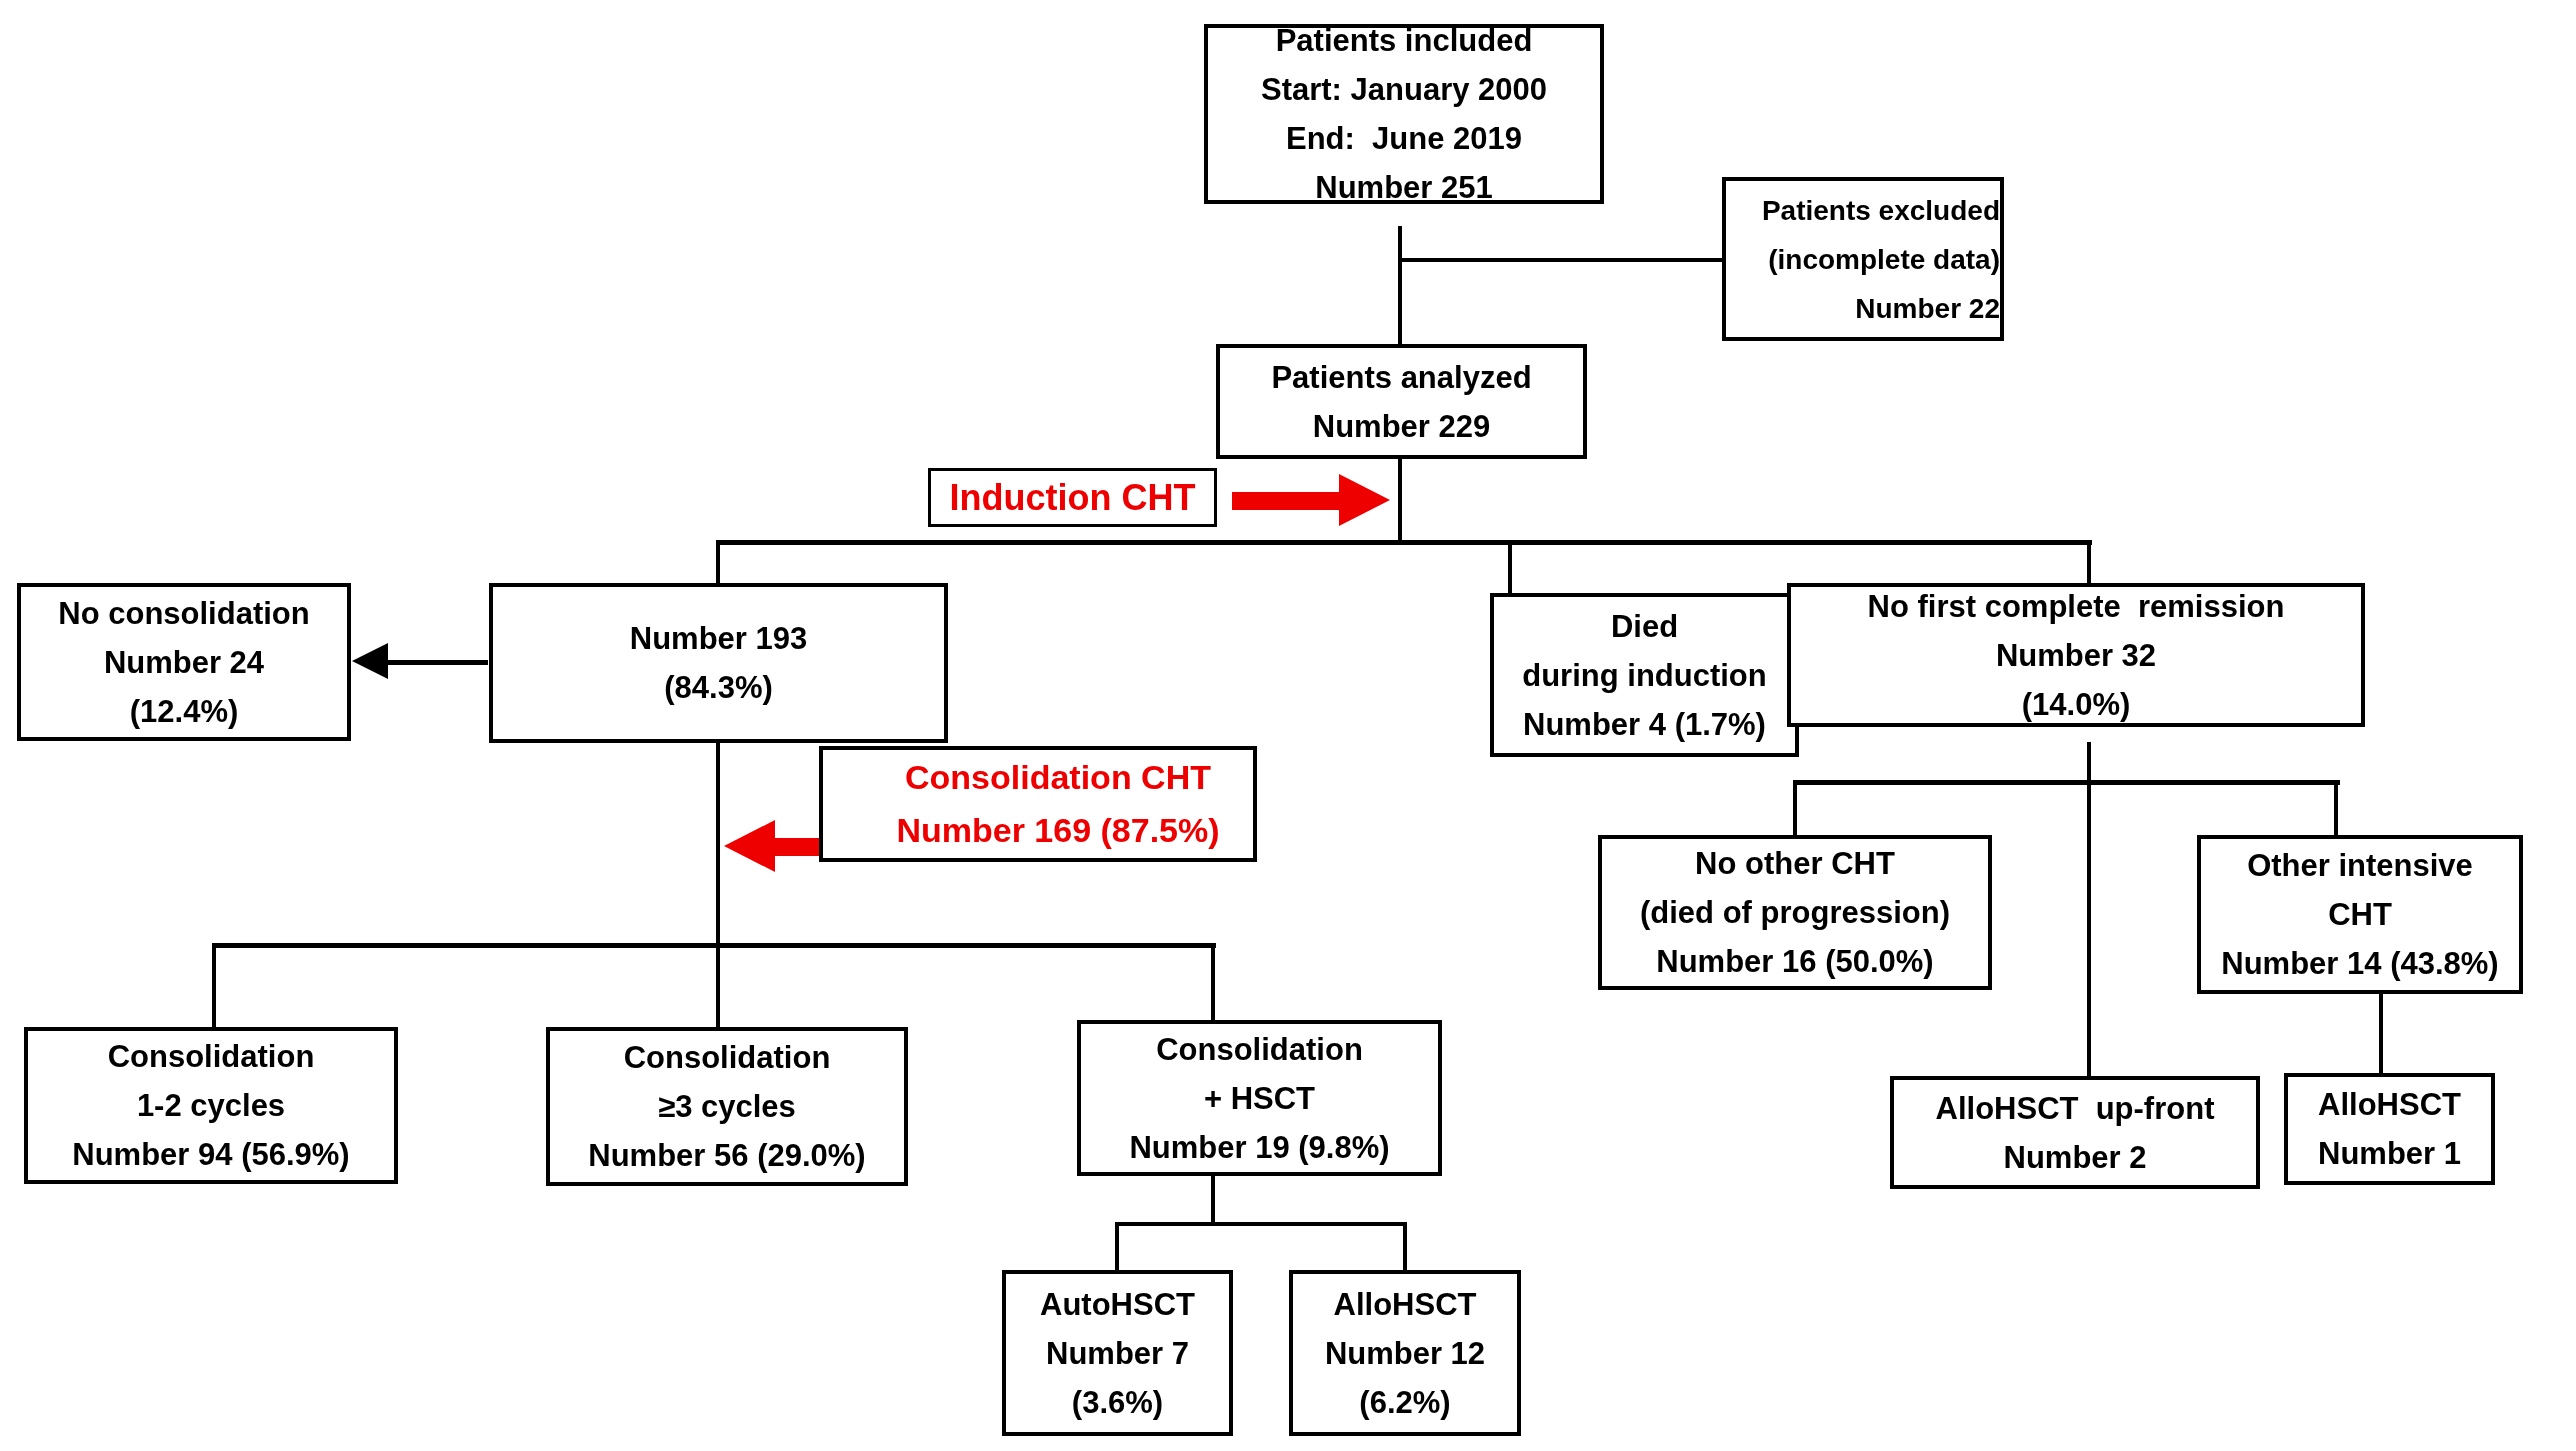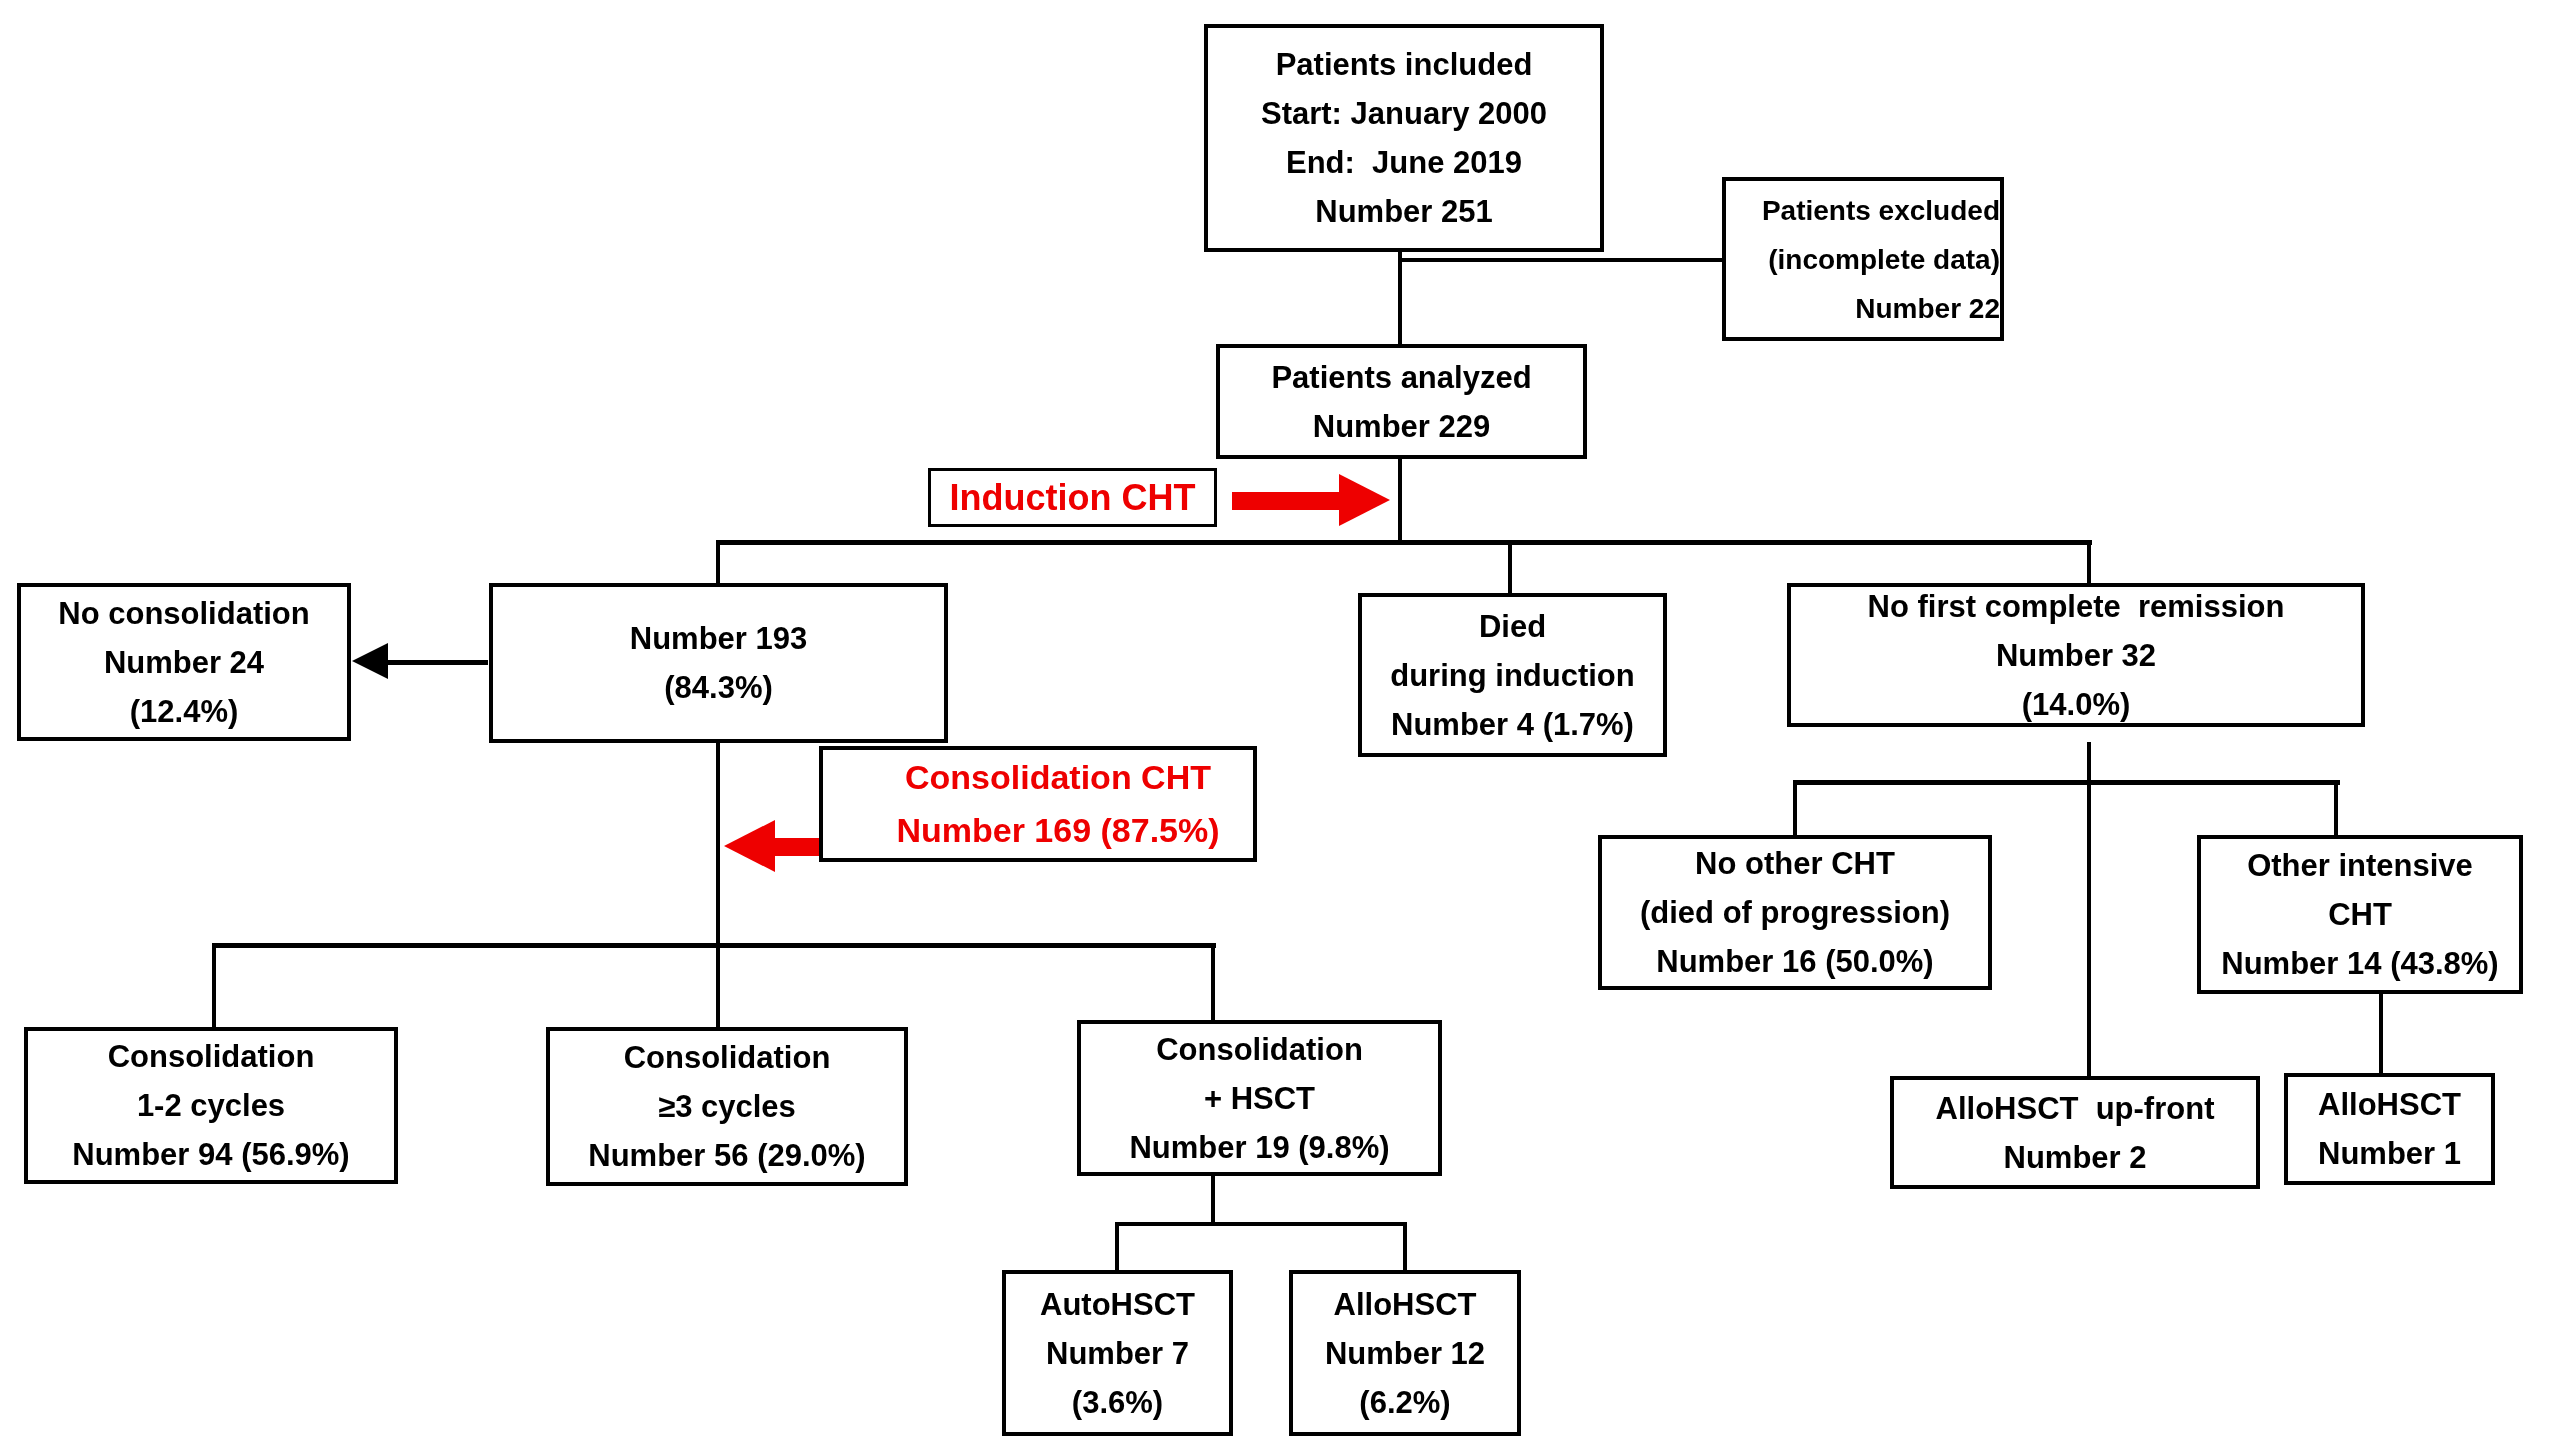--- a/index.html
+++ b/index.html
@@ -97,21 +97,21 @@
   <div class="arrow red-left" style="left:724px;top:820px;width:97px;height:53px;">
     <div class="head" style="left:0;top:0;"></div>
     <div class="shaft" style="left:49px;top:17.5px;width:47px;height:18px;"></div>
   </div>
 
   <div class="arrow black-left" style="left:352px;top:641px;width:136px;height:42px;">
     <div class="head" style="left:0;top:2.4px;"></div>
     <div class="shaft" style="left:35px;top:18.7px;width:101px;height:5.4px;"></div>
   </div>
 
-  <div class="box" style="left:1204px;top:24px;width:400px;height:228px;">
+  <div class="box" style="left:1204px;top:24px;width:400px;height:180px;">
     <span class="tl">Patients included</span>
     <span class="tl">Start: January 2000</span>
     <span class="tl">End:  June 2019</span>
     <span class="tl">Number 251</span>
   </div>
 
   <div class="box small-text" style="left:1722px;top:177px;width:282px;height:164px;align-items:flex-end;">
     <span class="tl">Patients excluded</span>
     <span class="tl">(incomplete data)</span>
     <span class="tl">Number 22</span>
@@ -130,21 +130,21 @@
     <span class="tl">No consolidation</span>
     <span class="tl">Number 24</span>
     <span class="tl">(12.4%)</span>
   </div>
 
   <div class="box" style="left:489px;top:583px;width:459px;height:160px;">
     <span class="tl">Number 193</span>
     <span class="tl">(84.3%)</span>
   </div>
 
-  <div class="box" style="left:1358px;top:593px;width:309px;height:164px;">
+  <div class="box" style="left:1490px;top:593px;width:309px;height:164px;">
     <span class="tl">Died</span>
     <span class="tl">during induction</span>
     <span class="tl">Number 4 (1.7%)</span>
   </div>
 
   <div class="box" style="left:1787px;top:583px;width:578px;height:144px;">
     <span class="tl">No first complete  remission</span>
     <span class="tl">Number 32</span>
     <span class="tl">(14.0%)</span>
   </div>

